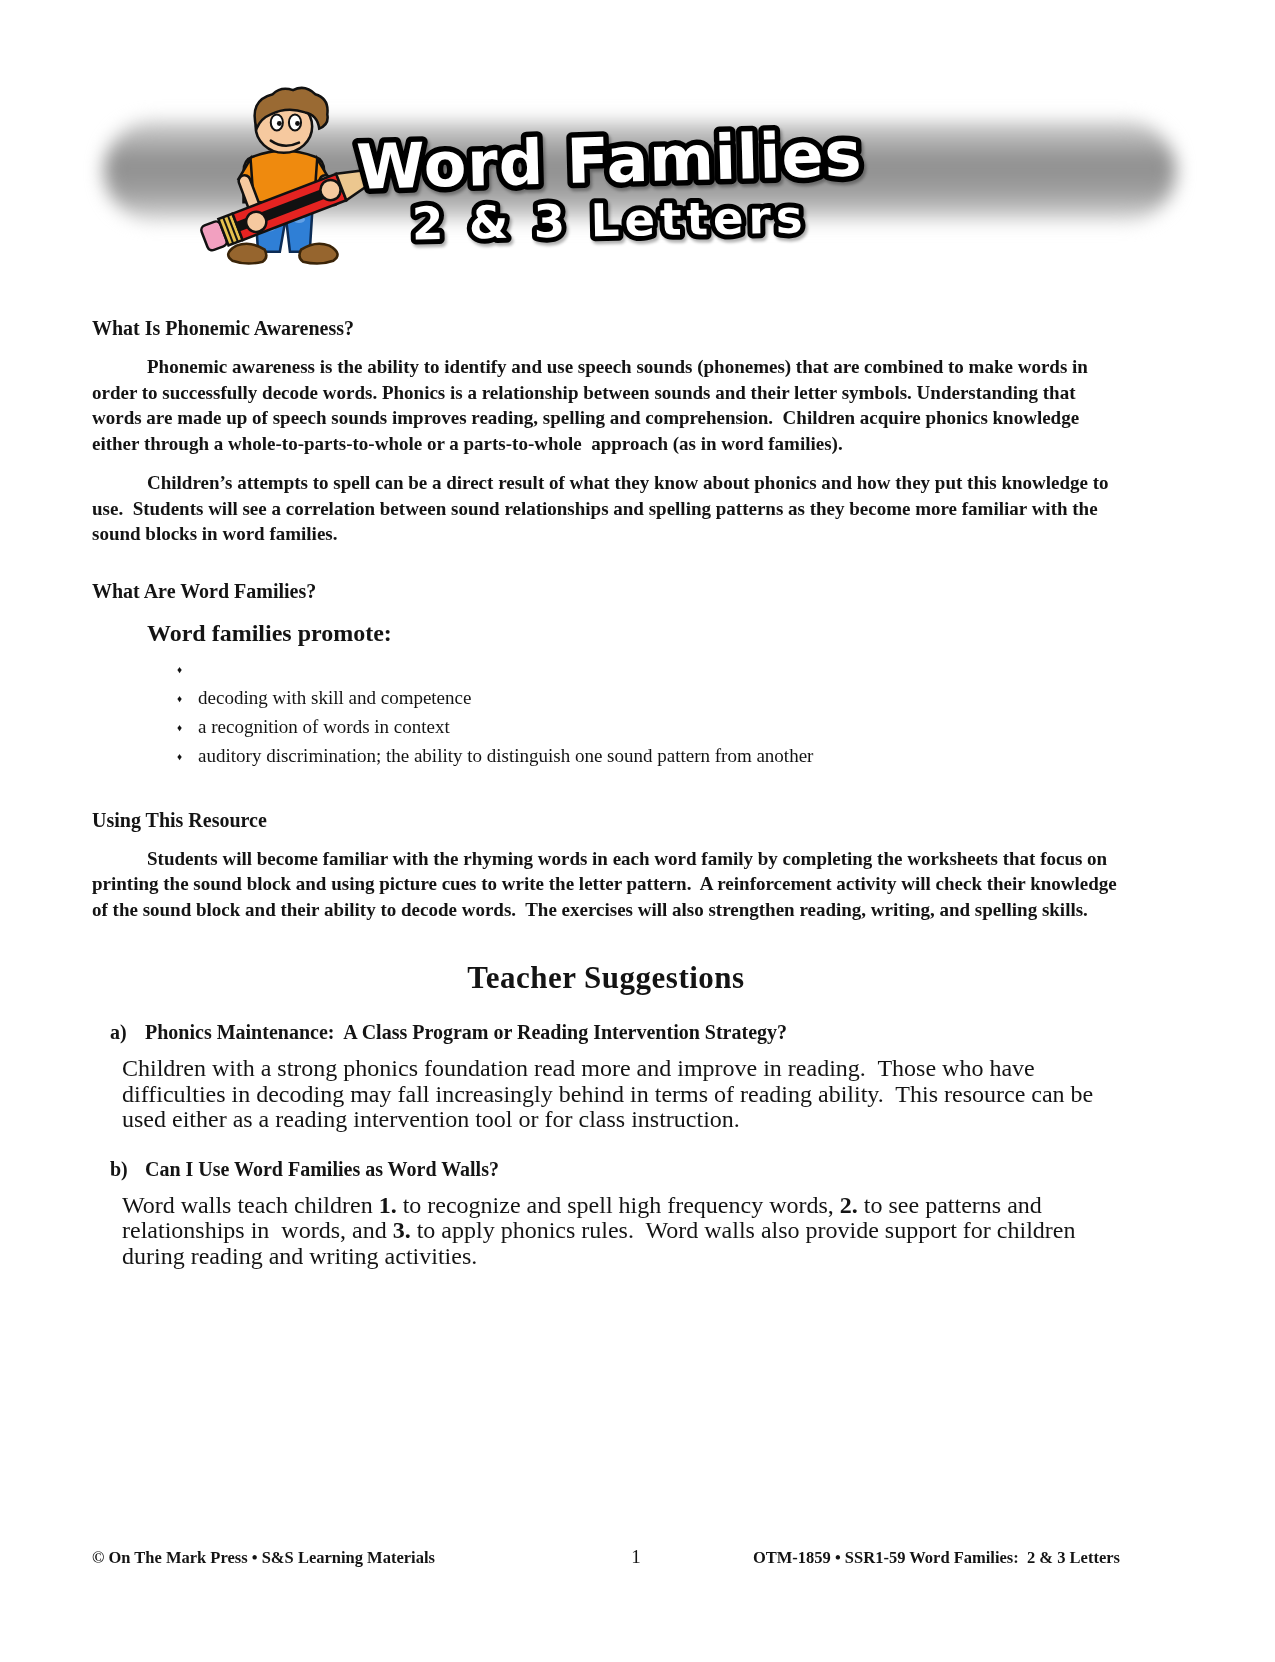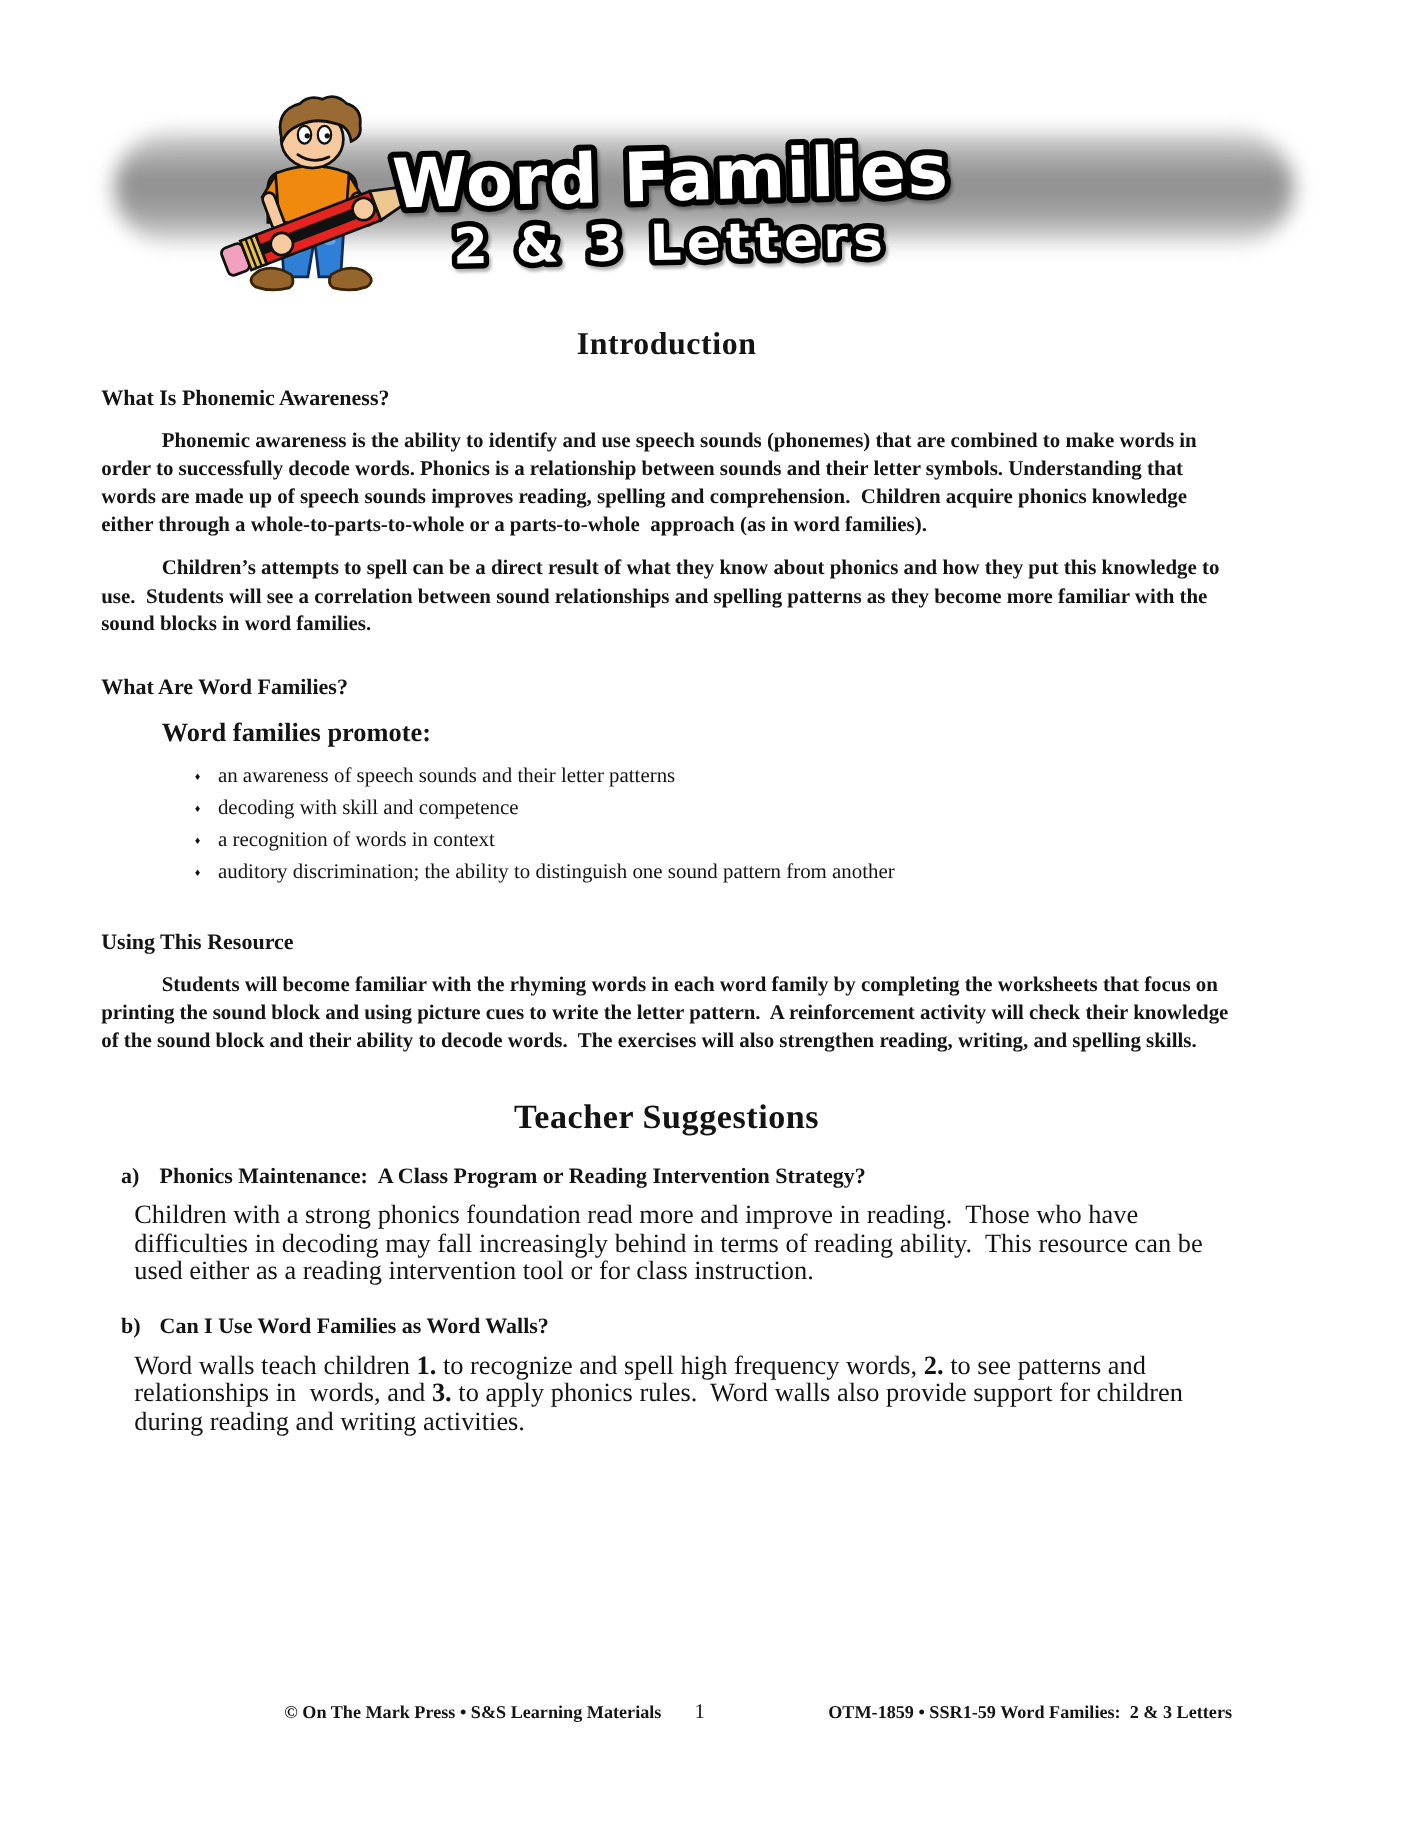--- a/index.html
+++ b/index.html
@@ -35,21 +35,21 @@
   .ts-item{margin-top:22px;}
   .ts-item.second{margin-top:24px;}
   .ts-head{display:flex;font-size:20px;line-height:24px;font-weight:bold;white-space:pre-wrap;}
   .ts-label{flex:0 0 35px;padding-left:18px;}
   .ts-body{font-size:24px;line-height:25.5px;margin:12px 0 0 30px;white-space:pre-wrap;}
   .ts-body b{font-weight:bold;}
 
   
   .footer{position:absolute;left:92px;top:1546px;width:1028px;display:flex;align-items:baseline;
           font-size:16.5px;font-weight:bold;white-space:pre;}
-  .f-left{flex:1;text-align:right;}
+  .f-left{flex:1;text-align:left;}
   .f-page{flex:0 0 auto;font-weight:normal;font-size:19px;transform:translateX(30px);}
   .f-right{flex:1;text-align:right;}
 </style>
 </head>
 <body>
 
 <div class="page">
 
   <div class="band"></div>
 
@@ -103,34 +103,32 @@
     </g>
   </svg>
 
   <svg class="title-svg" viewBox="0 0 560 165">
     <text class="t1" x="280" y="88" transform="rotate(-1.5 280 88)">Word Families</text>
     <text class="t2" x="280" y="142" transform="rotate(-1 280 142)">2 &amp; 3 Letters</text>
   </svg>
 
   <div class="content">
 
-    <h1 class="h-main">Introduction</h1>
 
     <h2 class="h-sec first">What Is Phonemic Awareness?</h2>
     <p class="para">Phonemic awareness is the ability to identify and use speech sounds (phonemes) that are combined to make words in order to successfully decode words. Phonics is a relationship between sounds and their letter symbols. Understanding that words are made up of speech sounds improves reading, spelling and comprehension.  Children acquire phonics knowledge either through a whole-to-parts-to-whole or a parts-to-whole  approach (as in word families).</p>
 
     <p class="para">Children’s attempts to spell can be a direct result of what they know about phonics and how they put this knowledge to use.  Students will see a correlation between sound relationships and spelling patterns as they become more familiar with the sound blocks in word families.</p>
 
     <h2 class="h-sec">What Are Word Families?</h2>
 
     <p class="promote">Word families promote:</p>
     <ul class="blist">
       <li>
         <span class="blt">♦</span>
-        <span>an awareness of speech sounds and their letter patterns</span>
       </li>
       <li>
         <span class="blt">♦</span>
         <span>decoding with skill and competence</span>
       </li>
       <li>
         <span class="blt">♦</span>
         <span>a recognition of words in context</span>
       </li>
       <li>

